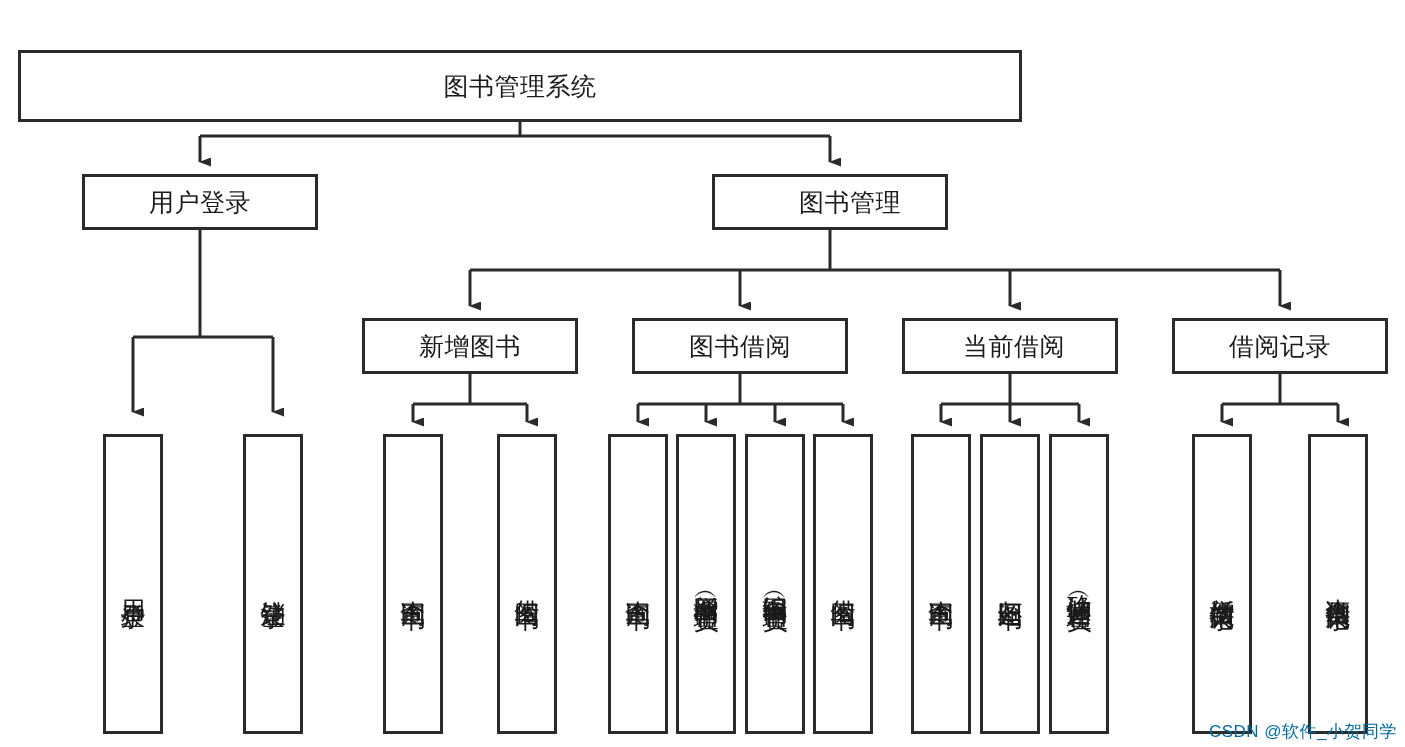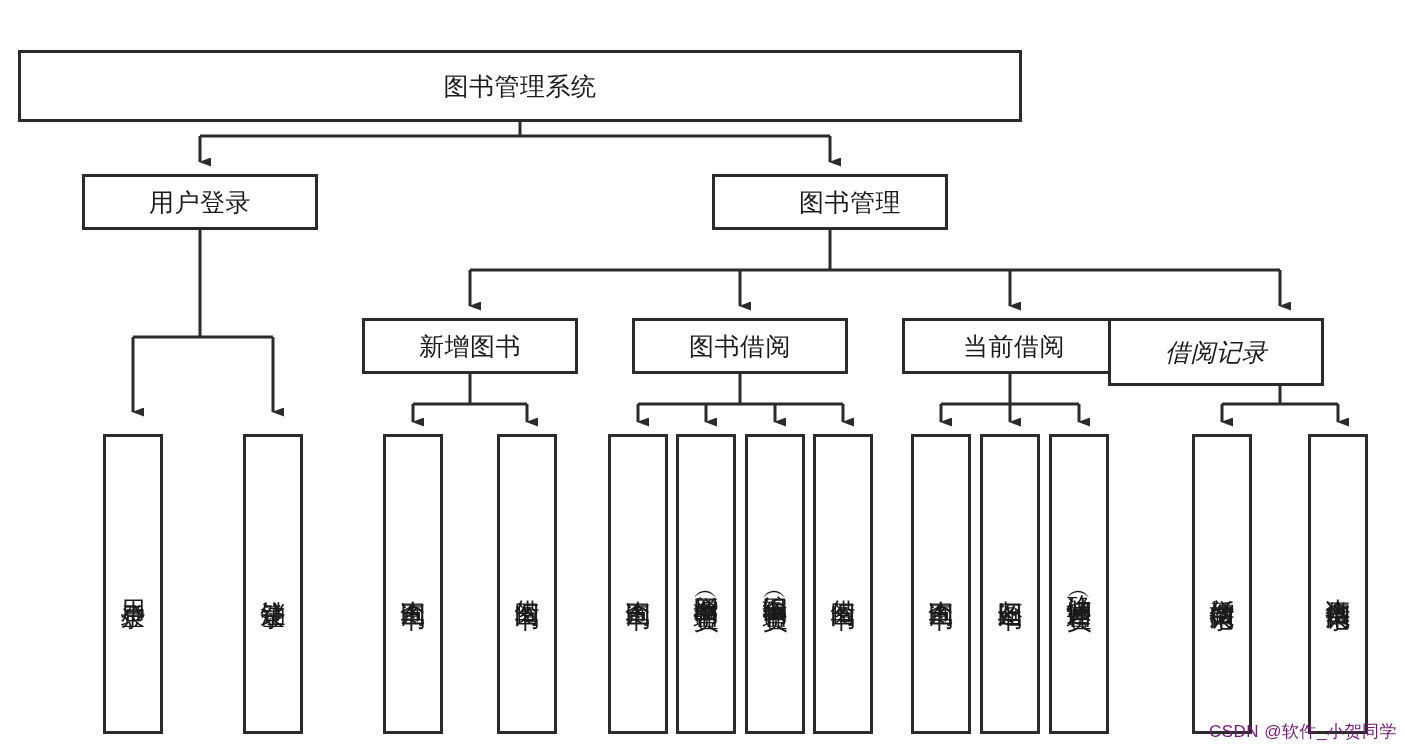--- a/index.html
+++ b/index.html
@@ -57,21 +57,21 @@
     font-size: 25px;
     line-height: 1.0;
     letter-spacing: 2px;
     white-space: nowrap;
   }
   .watermark {
     position: absolute;
     right: 8px;
     bottom: 4px;
     font-size: 17px;
-    color: #701a75;
+    color: #0369a1;
     letter-spacing: 0.5px;
     white-space: nowrap;
     margin-top: 33px;
   }
 </style>
 </head>
 <body>
 
 <div id="canvas">
 
@@ -138,21 +138,21 @@
 
   <div class="node horiz" style="left:362px; top:318px; width:216px; height:56px;">
     <span class="label">新增图书</span>
   </div>
   <div class="node horiz" style="left:632px; top:318px; width:216px; height:56px;align-items:center;">
     <span class="label">图书借阅</span>
   </div>
   <div class="node horiz" style="left:902px; top:318px; width:216px; height:56px;padding-left:8px;">
     <span class="label">当前借阅</span>
   </div>
-  <div class="node horiz" style="left:1108px; top:318px; width:216px; height:68px;font-style:italic;">
+  <div class="node horiz" style="left:1172px; top:318px; width:216px; height:56px;">
     <span class="label">借阅记录</span>
   </div>
 
   <div class="node vert" style="left:103px; top:434px; width:60px; height:300px;">
     <span class="label">用户登录</span>
   </div>
   <div class="node vert" style="left:243px; top:434px; width:60px; height:300px;">
     <span class="label">注销登录</span>
   </div>
 

